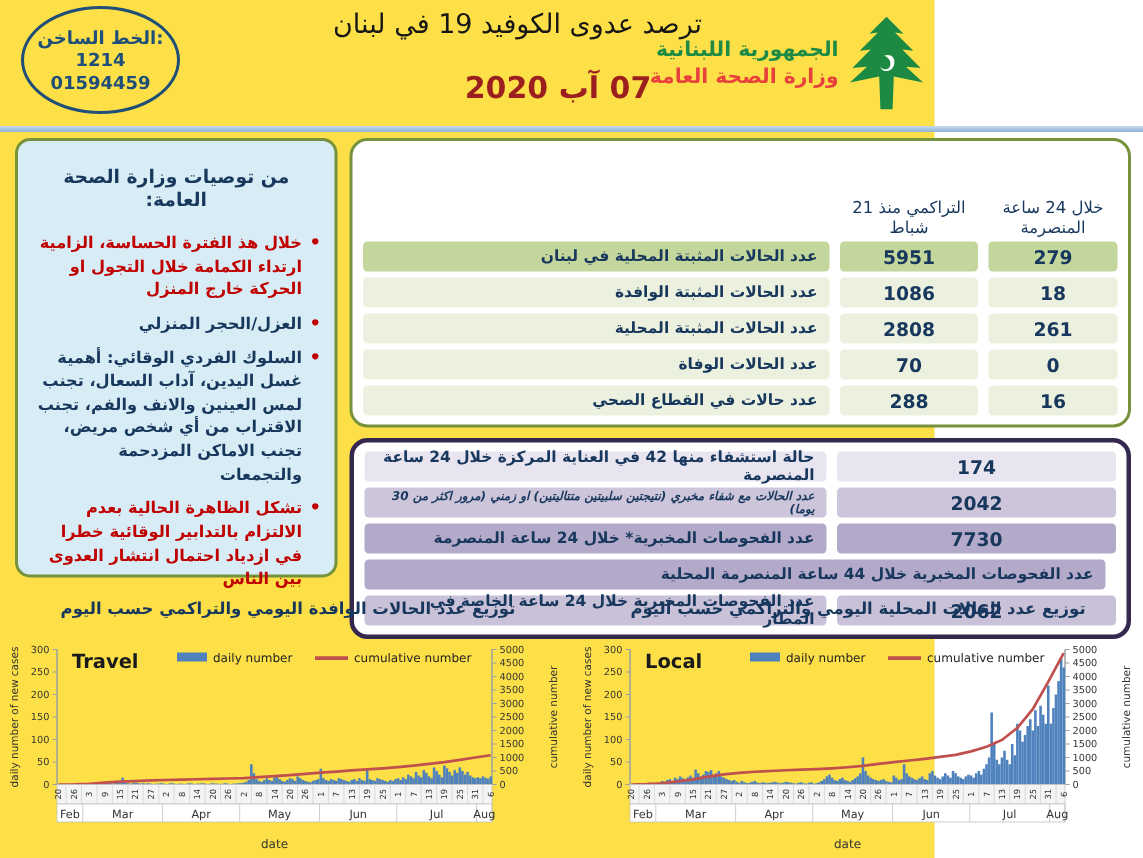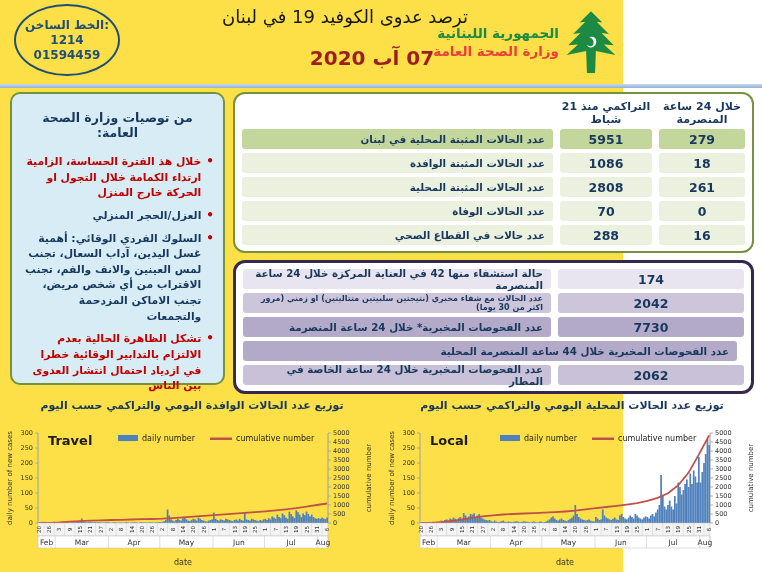--- a/index.html
+++ b/index.html
@@ -29,31 +29,31 @@
   #sidebar-title { color:#17375d; font-size:12.5px; font-weight:bold; text-align:center; margin-bottom:14px; }
   .bullet { display:flex; gap:5px; margin-bottom:7px; font-size:10.8px; font-weight:bold; line-height:1.45; }
   .bullet .dot { color:#c00000; font-size:12px; line-height:1.3; }
 
   
   #tables { left:233px; top:92px; width:521px; }
   .tbl { background:#fff; border-radius:12px; padding:6px 7px; }
   #tbl1 { border:2.5px solid #76923c; }
   #tbl2 { border:3px solid #35284e; margin-top:7px; }
   .hdr-row { display:flex; direction:rtl; align-items:flex-end; margin-bottom:3px; }
-  .hdr-cell { color:#17375d; font-weight:bold; font-size:11px; text-align:center; line-height:1.2; }
+  .hdr-cell { color:#17375d; font-weight:normal; font-size:11px; text-align:center; line-height:1.2;margin-top:32px; }
   .hc24 { width:86px; } .hccum { width:92px; margin-right:7px; } .hcspacer { flex:1; }
   .trow { display:flex; direction:rtl; height:20px; margin-bottom:4px; }
   .trow:last-child { margin-bottom:0; }
   .pill { border-radius:3px; color:#17375d; font-weight:bold; display:flex; align-items:center; }
   .pv { justify-content:center; font-size:12.5px; }
   .p24 { width:86px; } .pcum { width:92px; margin-right:7px; }
   .plabel { flex:1; margin-right:7px; font-size:10.3px; justify-content:flex-start;
     padding:0 8px; direction:rtl; text-align:right; }
   .pval2 { width:186px; justify-content:center; font-size:12.5px; }
-  .plabel.small2 { font-size:8px; line-height:1.15; }
+  .plabel.small2 { font-size:8px; line-height:1.15;font-style:italic; }
 
   
   .chart-title { top:399px; width:368px; text-align:center; direction:rtl;
     color:#17375d; font-size:11px; font-weight:bold; }
   #chart-title-left { left:8px; } #chart-title-right { left:388px; }
   .chart-box { top:419px; width:372px; height:150px; }
   #chart-left { left:4px; } #chart-right { left:386px; }
   svg text { font-family:"DejaVu Sans","Liberation Sans",sans-serif; }
 </style>
 </head>

